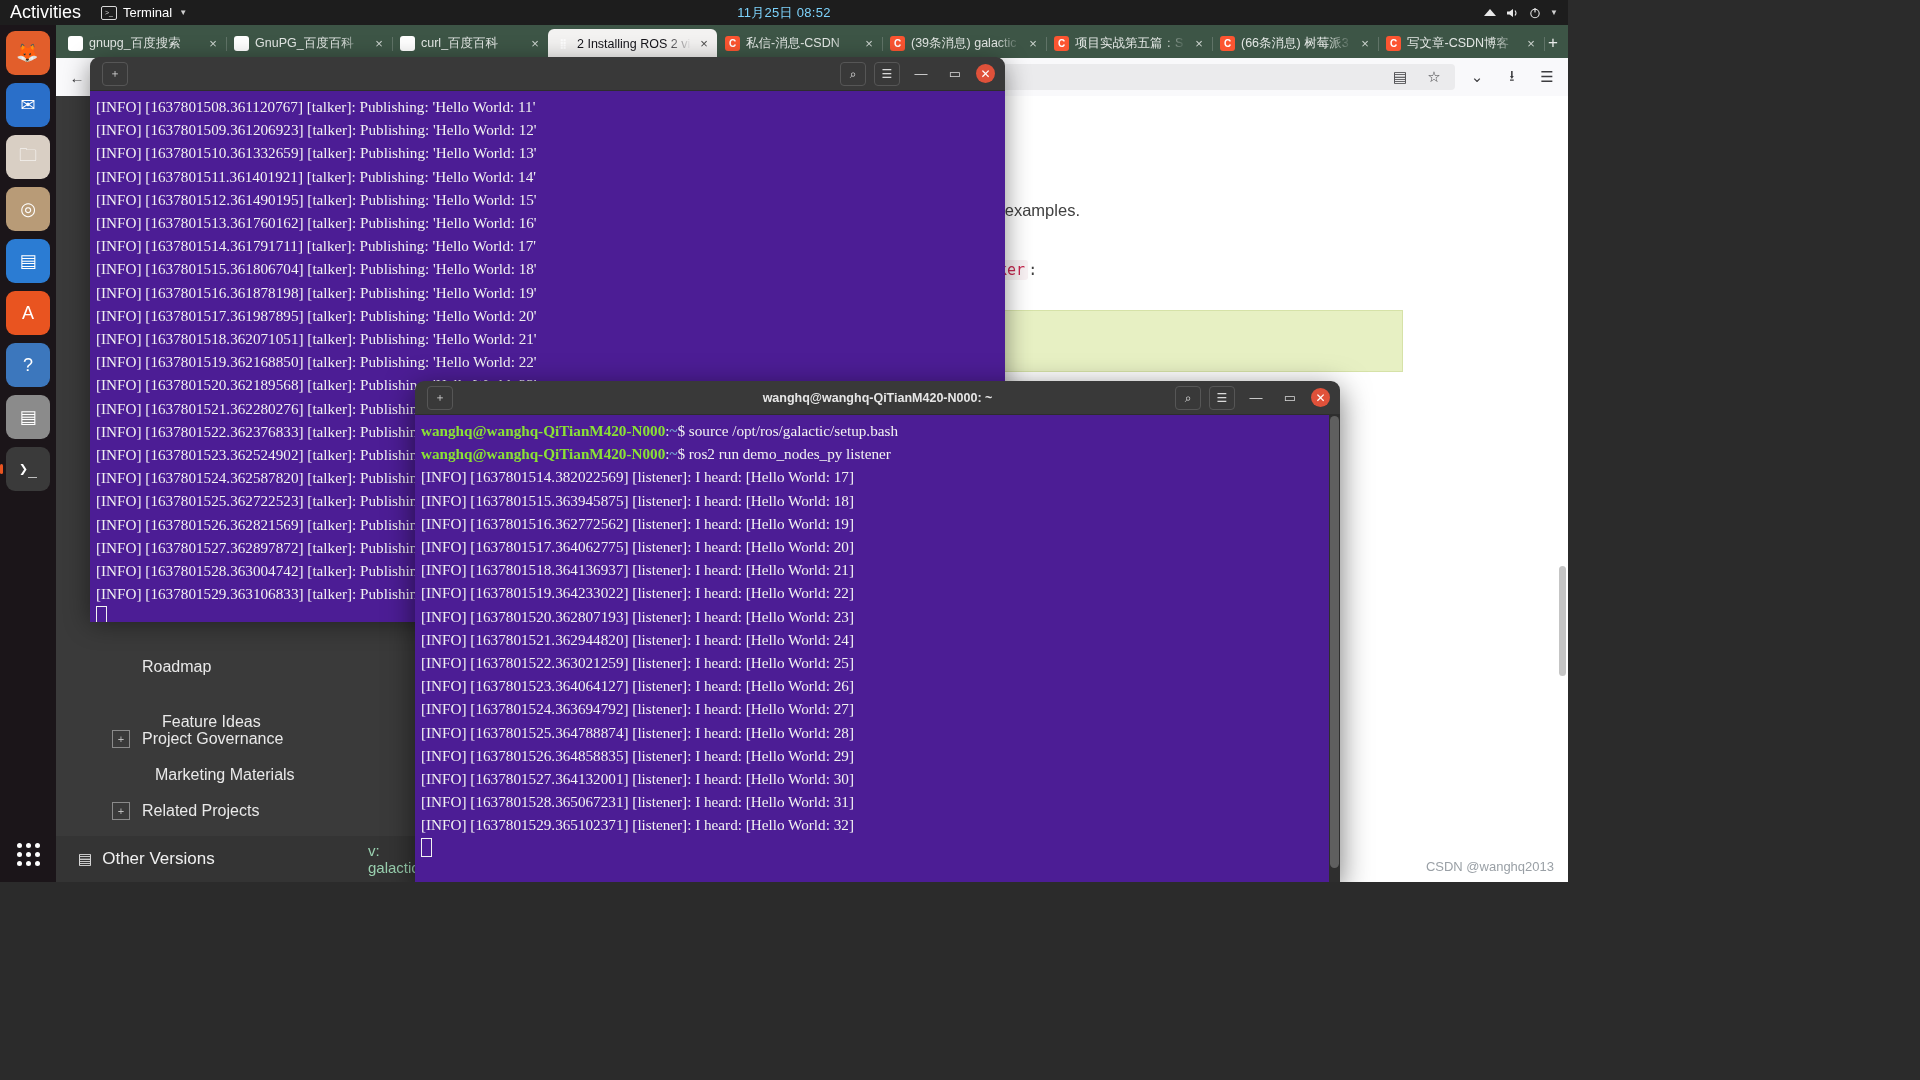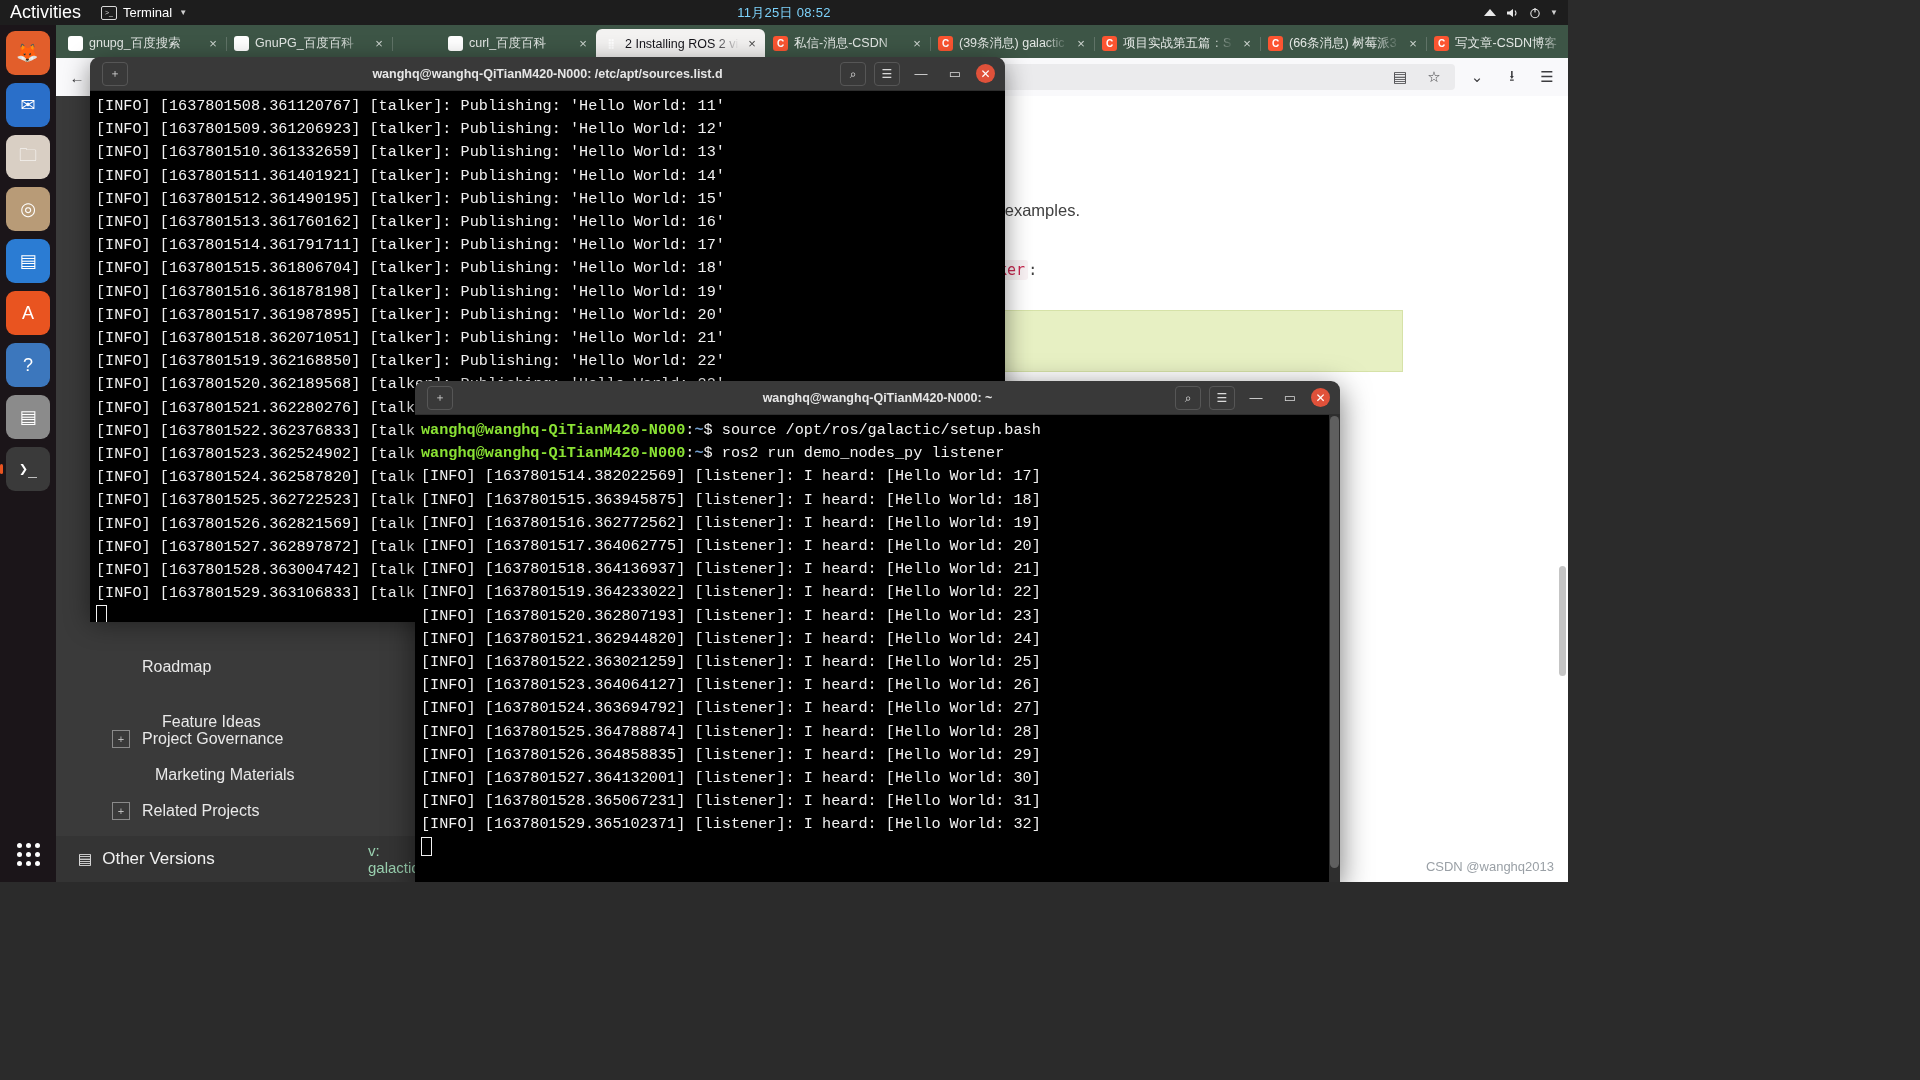--- a/index.html
+++ b/index.html
@@ -150,22 +150,22 @@
     font-size:12.5px;font-weight:bold;pointer-events:none;
   }
   .tbar .right{margin-left:auto;display:flex;align-items:center;gap:8px;padding-right:4px;}
   .tbar .ricon{
     width:26px;height:24px;display:flex;align-items:center;justify-content:center;
     color:#d9d9d9;font-size:13px;border-radius:4px;
   }
   .tbar .ricon.boxed{border:1px solid #565656;font-size:12px;width:24px;height:22px;}
   .tbar .ricon.close{background:#e0513a;color:#fff;border-radius:50%;width:19px;height:19px;font-size:12px;}
   .tbody{
-    background:#000000;color:#f2f2f2;
-    font-family:Liberation Mono, monospace;
+    background:#4c1d95;color:#f2f2f2;
+    font-family:Liberation Serif, serif;
     font-size:15.2px;line-height:23.2px;letter-spacing:0px;
     padding:4px 0 0 6px;overflow:hidden;white-space:pre;
   }
   #term1 .tbody{height:527px;}
   .cursorblk{display:inline-block;width:9px;height:17px;border:1.5px solid #f2f2f2;vertical-align:-3px;}
   
   #term2{
     position:absolute;left:415px;top:381px;width:925px;height:501px;z-index:80;
     border-radius:9px 9px 0 0;box-shadow:0 8px 30px rgba(0,0,0,.55);
   }
@@ -213,21 +213,21 @@
         <div class="tab sep" style="width: 152px; justify-content: center;">
           <span class="favicon fav-baidu">熊</span>
           <span class="tlabel">gnupg_百度搜索</span>
           <span class="tclose">×</span>
         </div>
         <div class="tab sep" style="width: 152px; margin-top: 37px;">
           <span class="favicon fav-baidu">熊</span>
           <span class="tlabel">GnuPG_百度百科</span>
           <span class="tclose">×</span>
         </div>
-        <div class="tab sep" style="width: 142px; margin-left: 48px;">
+        <div class="tab sep" style="width: 142px;">
           <span class="favicon fav-baidu">熊</span>
           <span class="tlabel">curl_百度百科</span>
           <span class="tclose">×</span>
         </div>
         <div class="tab active" style="width: 155px;">
           <span class="favicon fav-grid">⣿</span>
           <span class="tlabel">2 Installing ROS 2 via</span>
           <span class="tclose">×</span>
         </div>
         <div class="tab sep" style="width: 151px;">
@@ -326,21 +326,20 @@
       <div class="notebox"></div>
       <div id="doc-scrollbar"></div>
     </div>
 
   </div>
 </div>
 
 <div id="term1">
   <div class="tbar">
     <div class="tbtn">＋</div>
-    <div class="ttitle">wanghq@wanghq-QiTianM420-N000: /etc/apt/sources.list.d</div>
     <div class="right">
       <div class="ricon boxed">⌕</div>
       <div class="ricon boxed">☰</div>
       <div class="ricon">—</div>
       <div class="ricon">▭</div>
       <div class="ricon close">✕</div>
     </div>
   </div>
   <div class="tbody" id="term1-body"><div>[INFO] [1637801508.361120767] [talker]: Publishing: 'Hello World: 11'</div><div>[INFO] [1637801509.361206923] [talker]: Publishing: 'Hello World: 12'</div><div>[INFO] [1637801510.361332659] [talker]: Publishing: 'Hello World: 13'</div><div>[INFO] [1637801511.361401921] [talker]: Publishing: 'Hello World: 14'</div><div>[INFO] [1637801512.361490195] [talker]: Publishing: 'Hello World: 15'</div><div>[INFO] [1637801513.361760162] [talker]: Publishing: 'Hello World: 16'</div><div>[INFO] [1637801514.361791711] [talker]: Publishing: 'Hello World: 17'</div><div>[INFO] [1637801515.361806704] [talker]: Publishing: 'Hello World: 18'</div><div>[INFO] [1637801516.361878198] [talker]: Publishing: 'Hello World: 19'</div><div>[INFO] [1637801517.361987895] [talker]: Publishing: 'Hello World: 20'</div><div>[INFO] [1637801518.362071051] [talker]: Publishing: 'Hello World: 21'</div><div>[INFO] [1637801519.362168850] [talker]: Publishing: 'Hello World: 22'</div><div>[INFO] [1637801520.362189568] [talker]: Publishing: 'Hello World: 23'</div><div>[INFO] [1637801521.362280276] [talker]: Publishing: 'Hello World: 24'</div><div>[INFO] [1637801522.362376833] [talker]: Publishing: 'Hello World: 25'</div><div>[INFO] [1637801523.362524902] [talker]: Publishing: 'Hello World: 26'</div><div>[INFO] [1637801524.362587820] [talker]: Publishing: 'Hello World: 27'</div><div>[INFO] [1637801525.362722523] [talker]: Publishing: 'Hello World: 28'</div><div>[INFO] [1637801526.362821569] [talker]: Publishing: 'Hello World: 29'</div><div>[INFO] [1637801527.362897872] [talker]: Publishing: 'Hello World: 30'</div><div>[INFO] [1637801528.363004742] [talker]: Publishing: 'Hello World: 31'</div><div>[INFO] [1637801529.363106833] [talker]: Publishing: 'Hello World: 32'</div><div><span class="cursorblk"></span></div></div>
 </div>

